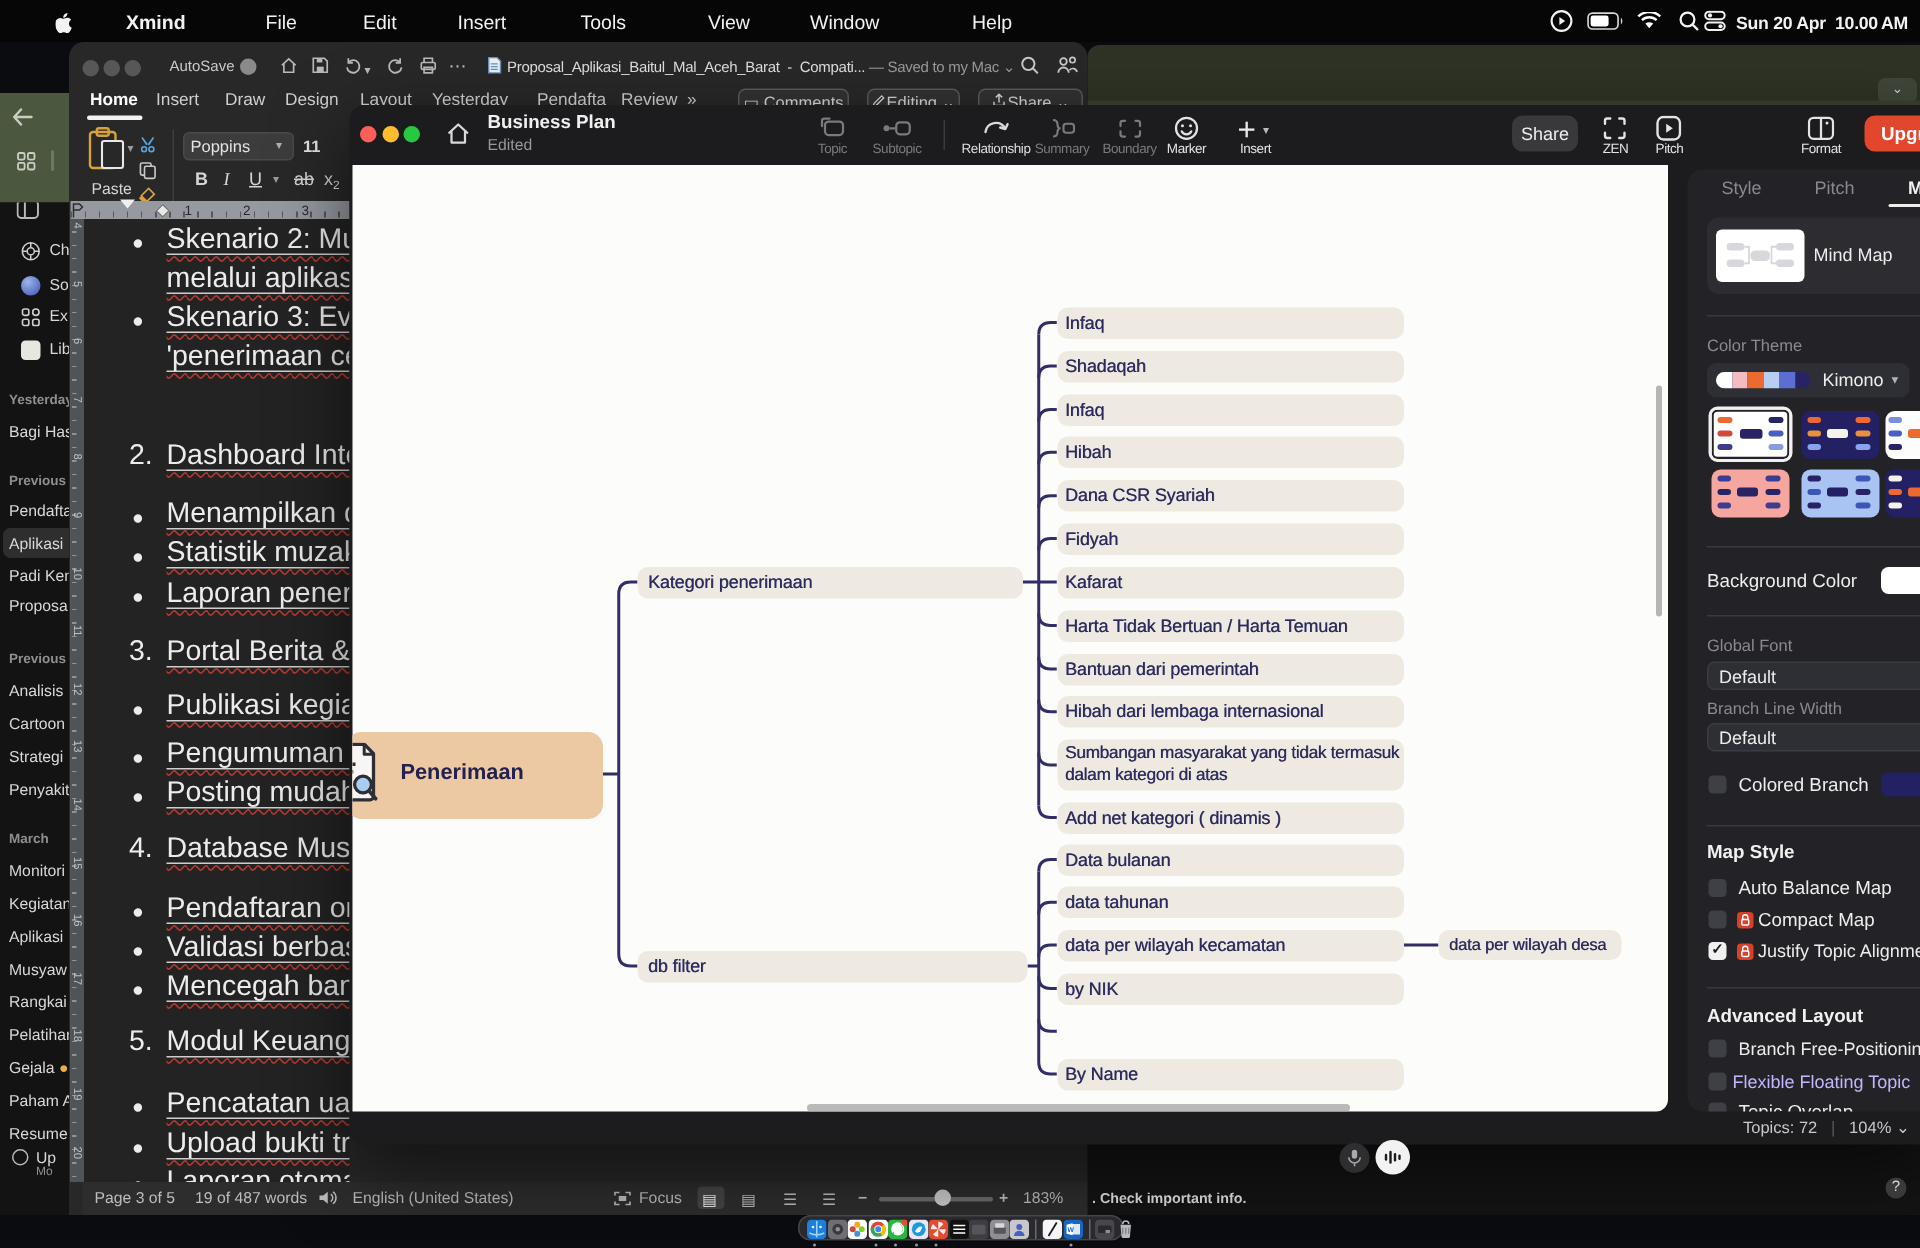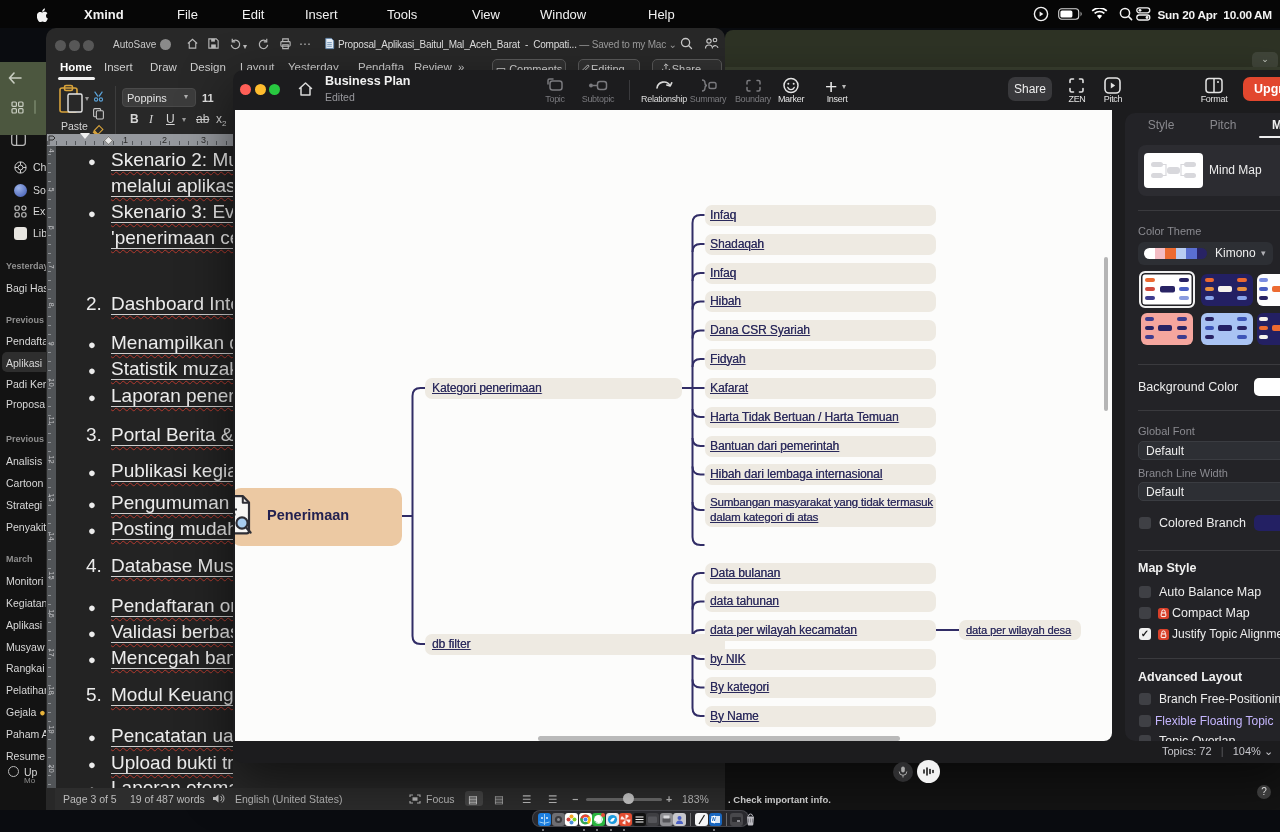--- a/index.html
+++ b/index.html
@@ -27,21 +27,21 @@
   .dline { position:absolute; left:0; width:177px; color:#ececec; font-size:19px; white-space:nowrap; }
   .dline .sq { text-decoration:underline solid #cfcfcf 1px; text-underline-offset:4px; }
   .dline .sq i { font-style:normal; text-decoration:underline wavy #b3392e 1px; text-underline-offset:5px; }
   .bull { position:absolute; left:32px; font-size:13px; color:#ececec; }
   .dnum { position:absolute; left:30px; color:#ececec; font-size:19px; }
   .sbl { position:absolute; left:30px; font-size:10.5px; color:#d8d8d8; white-space:nowrap; }
   .sbh { position:absolute; left:6px; font-size:9px; font-weight:bold; color:#8f8f8f; white-space:nowrap; }
   .vn { position:absolute; left:0px; width:9px; text-align:center; font-size:7.5px; color:#c0c0c3; transform:rotate(90deg); }
   .vtick { position:absolute; left:1px; width:3px; height:642px; background:repeating-linear-gradient(180deg,transparent 0 8px,#8f9295 8px 9px); }
   .xlbl { position:absolute; top:24px; font-size:9px; letter-spacing:-0.3px; text-align:center; }
-  .tpc { position:absolute; height:21px; line-height:21px; background:#eeeae2; border-radius:7px; color:#2b2a5c; font-size:12px; letter-spacing:-0.1px; padding-left:5.5px; white-space:nowrap; overflow:hidden; text-shadow:0.3px 0 0 rgba(43,42,92,.75);text-decoration:underline; }
+  .tpc { position:absolute; height:21px; line-height:21px; background:#eeeae2; border-radius:7px; color:#2b2a5c; font-size:12px; letter-spacing:-0.1px; padding-left:5.5px; white-space:nowrap; overflow:hidden; text-shadow:0.3px 0 0 rgba(43,42,92,.75); }
   .tpc.c { left:469.5px; width:231.5px; }
   .pdiv { position:absolute; left:13px; width:162px; height:1px; background:#3a3a3e; }
   .thm { position:absolute; border-radius:6px; overflow:hidden; }
   .cb { position:absolute; width:12px; height:12px; background:#3f4045; border-radius:3px; }
   .lock { position:absolute; width:13px; height:13px; }
 
   
   #xmind { position:absolute; left:233px; top:70px; width:1057px; height:693px; background:#1c1c1e; border-radius:10px; overflow:hidden; box-shadow:0 18px 50px rgba(0,0,0,.55); }
   #xcanvas { position:absolute; left:2px; top:40px; width:877px; height:631px; background:#fcfcfb; border-radius:0 0 8px 0; overflow:hidden; }
   #xpanel { position:absolute; left:892px; top:43px; width:175px; height:628px; background:#232327; border-radius:10px 0 0 10px; overflow:hidden; color:#e8e8ea; }
@@ -450,37 +450,37 @@
       <div class="abs" style="left:-4px;top:378px;width:171px;height:58px;background:#ecc9a3;border-radius:10px"></div>
       <svg class="abs" style="left:-4px;top:385px" width="23" height="41" viewBox="0 0 23 41">
           <path d="M1.2 3.5 a2.3 2.3 0 0 1 2.3-2.3 H12 L18 7.5 V36 a2.3 2.3 0 0 1-2.3 2.3 H3.5 a2.3 2.3 0 0 1-2.3-2.3 Z" fill="#f7f6f4" stroke="#2e2e35" stroke-width="2.2" stroke-linejoin="round"></path>
           <path d="M11.8 1.8 V7.8 H17.8" fill="none" stroke="#2e2e35" stroke-width="2" stroke-linejoin="round"></path>
           <path d="M0 14.5 h6 M0 19.5 h4.5" stroke="#2e2e35" stroke-width="2.2"></path>
           <circle cx="11" cy="28" r="5.6" fill="#a8cdf0" stroke="#2e2e35" stroke-width="2.2"></circle>
           <line x1="15.2" y1="32.5" x2="19.5" y2="37.5" stroke="#2e2e35" stroke-width="2.4" stroke-linecap="round"></line>
         </svg>
       <div class="abs" style="left:32px;top:397px;font-size:14.5px;font-weight:bold;color:#232150">Penerimaan</div>
       <div class="tpc" style="left:190px;top:267.5px;width:257px;padding-left:7px">Kategori penerimaan</div>
-      <div class="tpc" style="left:190px;top:523.5px;width:300px;padding-left:7px">db filter</div>
+      <div class="tpc" style="left:190px;top:523.5px;width:260px;padding-left:7px">db filter</div>
       <div class="tpc c" style="top:94.5px">Infaq</div>
       <div class="tpc c" style="top:123.5px">Shadaqah</div>
       <div class="tpc c" style="top:152.5px">Infaq</div>
       <div class="tpc c" style="top:181px">Hibah</div>
       <div class="tpc c" style="top:210px">Dana CSR Syariah</div>
       <div class="tpc c" style="top:267.5px">Kafarat</div>
       <div class="tpc c" style="top:238.5px">Fidyah</div>
       <div class="tpc c" style="top:296.5px">Harta Tidak Bertuan / Harta Temuan</div>
       <div class="tpc c" style="top:325.5px">Bantuan dari pemerintah</div>
       <div class="tpc c" style="top:354px">Hibah dari lembaga internasional</div>
       <div class="tpc c" style="top:383px;height:34px;line-height:15px;padding-top:2px;white-space:nowrap;font-size:11.5px;letter-spacing:-0.2px">Sumbangan masyarakat yang tidak termasuk<br>dalam kategori di atas</div>
+      <div class="tpc c" style="top:424.5px">Add net kategori ( dinamis )</div>
       <div class="tpc c" style="top:452.5px">Data bulanan</div>
       <div class="tpc c" style="top:481px">data tahunan</div>
       <div class="tpc c" style="top:509.5px">data per wilayah kecamatan</div>
       <div class="tpc c" style="top:538.5px">by NIK</div>
-      <div class="tpc c" style="top:567px">By kategori</div>
       <div class="tpc c" style="top:595.5px">By Name</div>
       <div class="tpc" style="left:724px;top:510px;width:122px;height:20px;line-height:20px;font-size:11px;padding-left:7px">data per wilayah desa</div>
       <div class="abs" style="left:303px;top:626px;width:362px;height:4.5px;background:#b9b9b9;border-radius:3px"></div>
       <div class="abs" style="left:869px;top:147px;width:4px;height:154px;background:#b5b5b5;border-radius:2px"></div>
     </div>
     <div id="xpanel">
       <div class="abs" style="left:22px;top:5px;width:28px;font-size:12px;color:#88888d;text-align:center">Style</div>
       <div class="abs" style="left:84px;top:5px;width:28px;font-size:12px;color:#88888d;text-align:center">Pitch</div>
       <div class="abs" style="left:147px;top:5px;font-size:12px;color:#f0f0f0;font-weight:bold">Map</div>
       <div class="abs" style="left:134px;top:23px;width:41px;height:2px;background:#ededed;border-radius:2px"></div>

